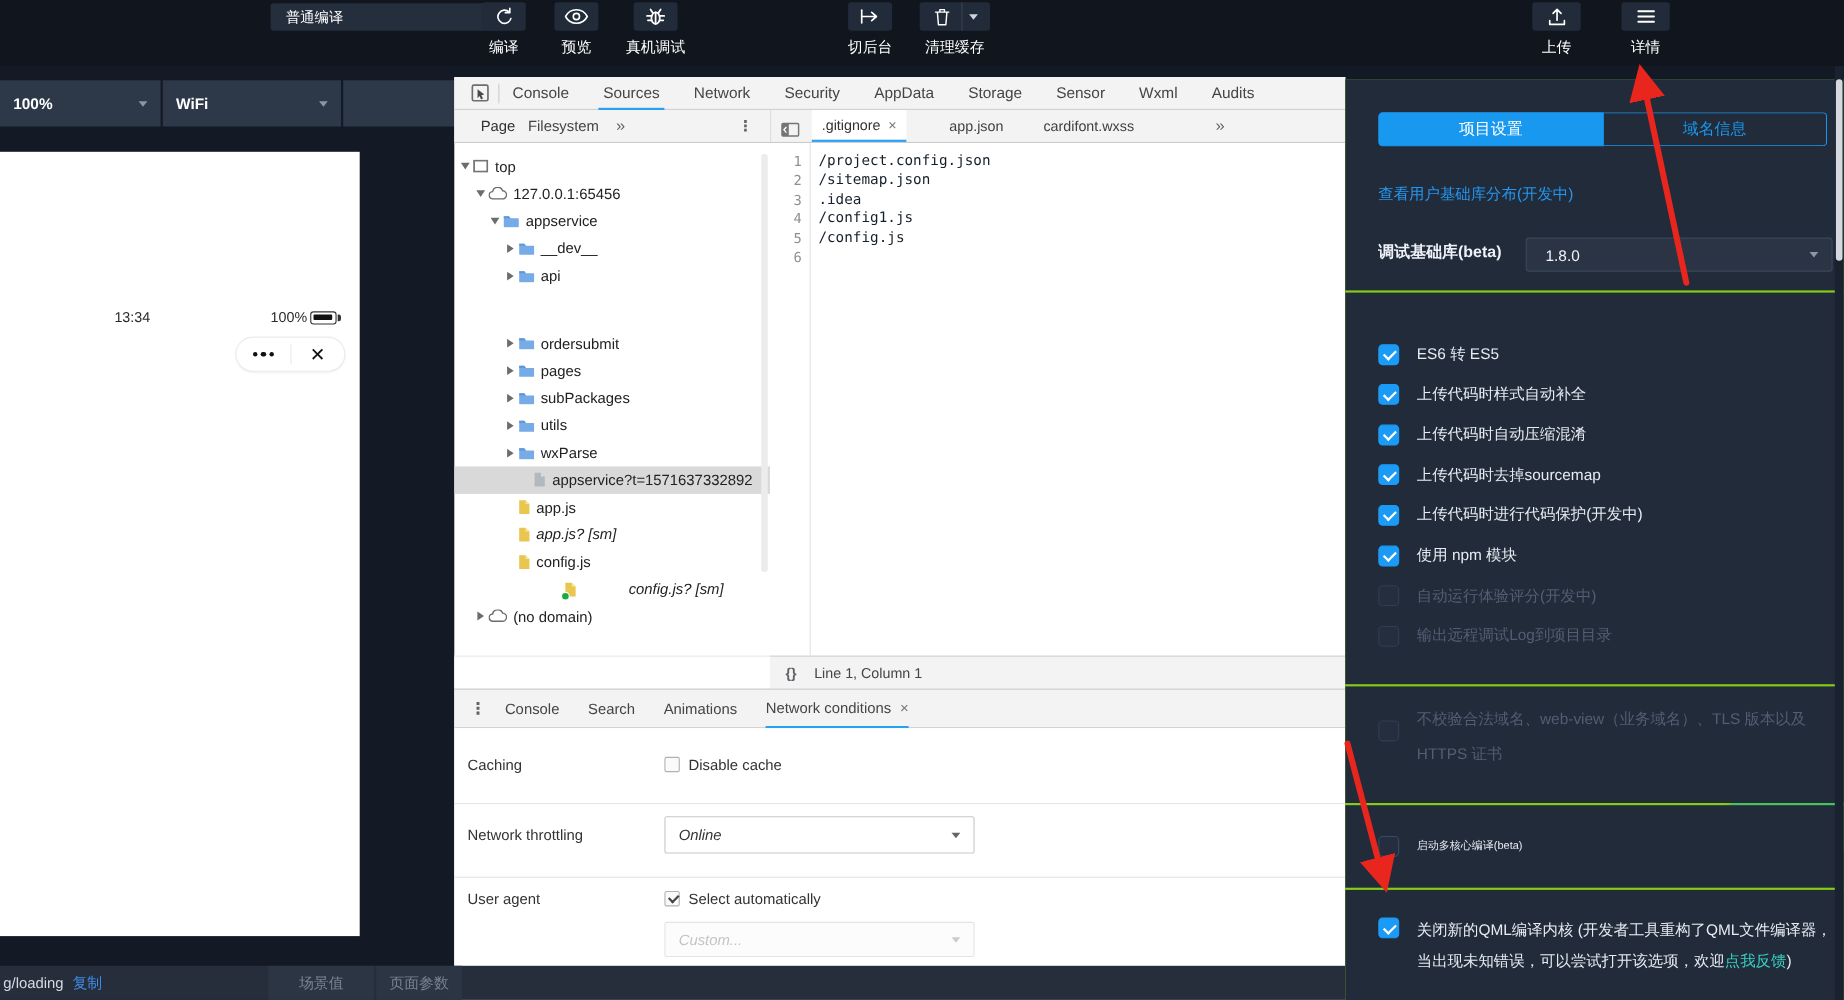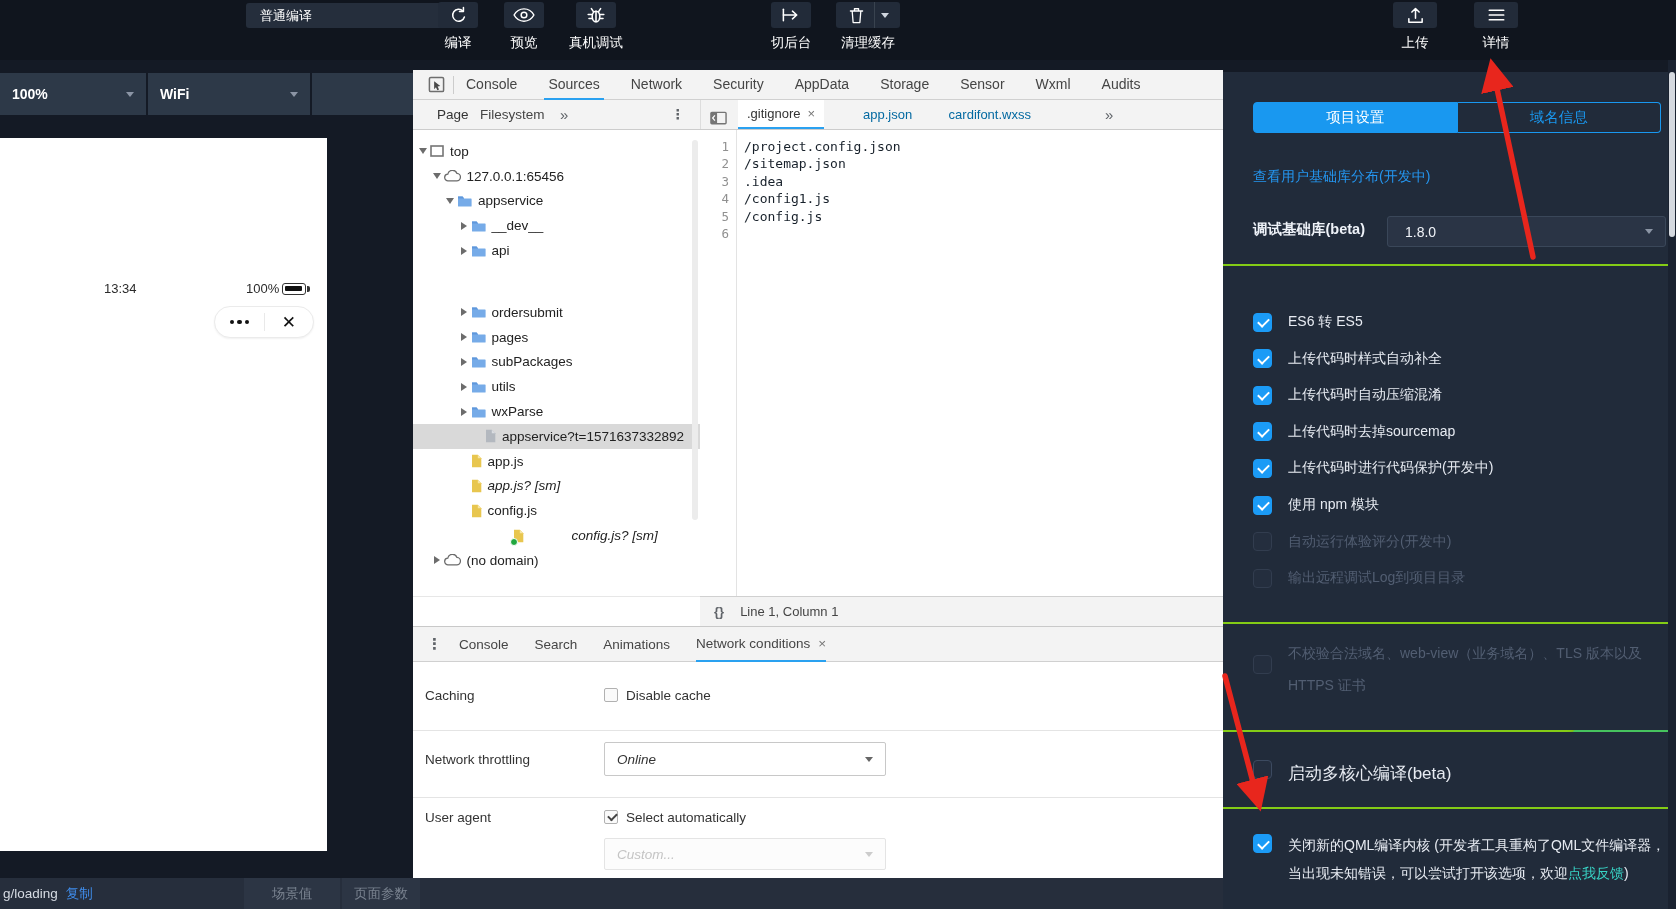--- a/index.html
+++ b/index.html
@@ -46,21 +46,21 @@
   #dt-tabbar { position:absolute; left:0; top:0; width:810px; height:30px; background:#f3f3f3; border-bottom:1px solid #d0d0d0; display:flex; align-items:center; }
   #inspect-btn { margin-left:10px; width:26px; display:flex; justify-content:center; cursor:pointer; }
   #dt-tabbar .vdiv { width:1px; height:18px; background:#ccc; margin:0 8px 0 4px; }
   .dt-tab { font-size:14px; color:#454545; padding:0 4px; height:30px; line-height:29px; cursor:pointer; white-space:nowrap; margin-right:23px; }
   .dt-tab.active { border-bottom:2px solid #2aa1f0; }
 
   #dt-navrow { position:absolute; left:0; top:30px; width:810px; height:30px; background:#f3f3f3; border-bottom:1px solid #ccc; }
   .nav-tab { position:absolute; top:0; height:29px; line-height:29px; font-size:13.5px; color:#454545; cursor:pointer; }
   .glyph { color:#5f6368; }
   #navrow-sep { position:absolute; left:287px; top:0; width:1px; height:29px; background:#ddd; }
-  .ftab { position:absolute; top:0; height:29px; display:flex; align-items:center; gap:7px; padding:0 9px; font-size:13px; color:#0369a1; cursor:pointer; }
+  .ftab { position:absolute; top:0; height:29px; display:flex; align-items:center; gap:7px; padding:0 9px; font-size:13px; color:#404040; cursor:pointer; }
   .ftab.active { background:#fff; border-bottom:2px solid #2aa1f0; color:#333; }
   .ftab .x { color:#777; font-size:13px; }
 
   #dt-content { position:absolute; left:0; top:60px; width:810px; height:466px; overflow:hidden; }
   #tree { position:absolute; left:0; top:0; width:287px; height:466px; padding-top:9px; overflow:hidden; }
   .trow { height:24.8px; display:flex; align-items:center; font-size:13.5px; color:#222; white-space:nowrap; cursor:pointer; }
   .trow.sel { background:#d9d9d9; }
   .tri { width:10px; flex:0 0 10px; display:flex; justify-content:center; }
   .tri-down { width:0; height:0; border-left:4.5px solid transparent; border-right:4.5px solid transparent; border-top:6px solid #6c6c6c; }
   .tri-right { width:0; height:0; border-top:4.5px solid transparent; border-bottom:4.5px solid transparent; border-left:6px solid #6c6c6c; }
@@ -122,21 +122,21 @@
   .pcb.on::after { content:""; position:absolute; left:4px; top:4.5px; width:9px; height:5px; border-left:2.2px solid #fff; border-bottom:2.2px solid #fff; transform:rotate(-45deg); }
   .pcb.en { border-color:#3c4a60; }
   .plab { font-size:14px; color:#e7ebf2; white-space:nowrap; }
   .plab.dis { color:#525e72; }
 
   #accel-btn { position:absolute; left:349px; top:463px; width:104px; height:45px; background:#46c35e; border-radius:6px 0 0 6px; color:#fff; font-size:14px; display:flex; align-items:center; justify-content:center; cursor:pointer; box-shadow:0 2px 6px rgba(0,0,0,.3); }
 
   #domain-cb { position:absolute; left:30px; top:31px; }
   #domain-text { position:absolute; left:65px; top:13px; width:372px; font-size:14px; line-height:32px; color:#525e72; }
   #multi-cb { position:absolute; left:30px; top:28px; }
-  #multi-label { position:absolute; left:65px; top:30px; font-size:17px; color:#e7ebf2; }
+  #multi-label { position:absolute; left:65px; top:30px; font-size:10px; color:#e7ebf2; }
   #qml-cb { position:absolute; left:30px; top:25px; }
   #qml-text { position:absolute; left:65px; top:23px; width:380px; font-size:14px; line-height:27.5px; color:#e7ebf2; }
   .teal { color:#38d3c5; cursor:pointer; }
 
   
   #scroll-track { position:absolute; left:1668px; top:60px; width:8px; height:849px; background:#1a2230; z-index:6; }
   #scroll-thumb { position:absolute; left:1669px; top:72px; width:6px; height:165px; background:#d5d9df; border-radius:3px; z-index:7; }
 
   #annot { position:absolute; left:0; top:0; width:1676px; height:909px; z-index:20; pointer-events:none; }
 </style>

